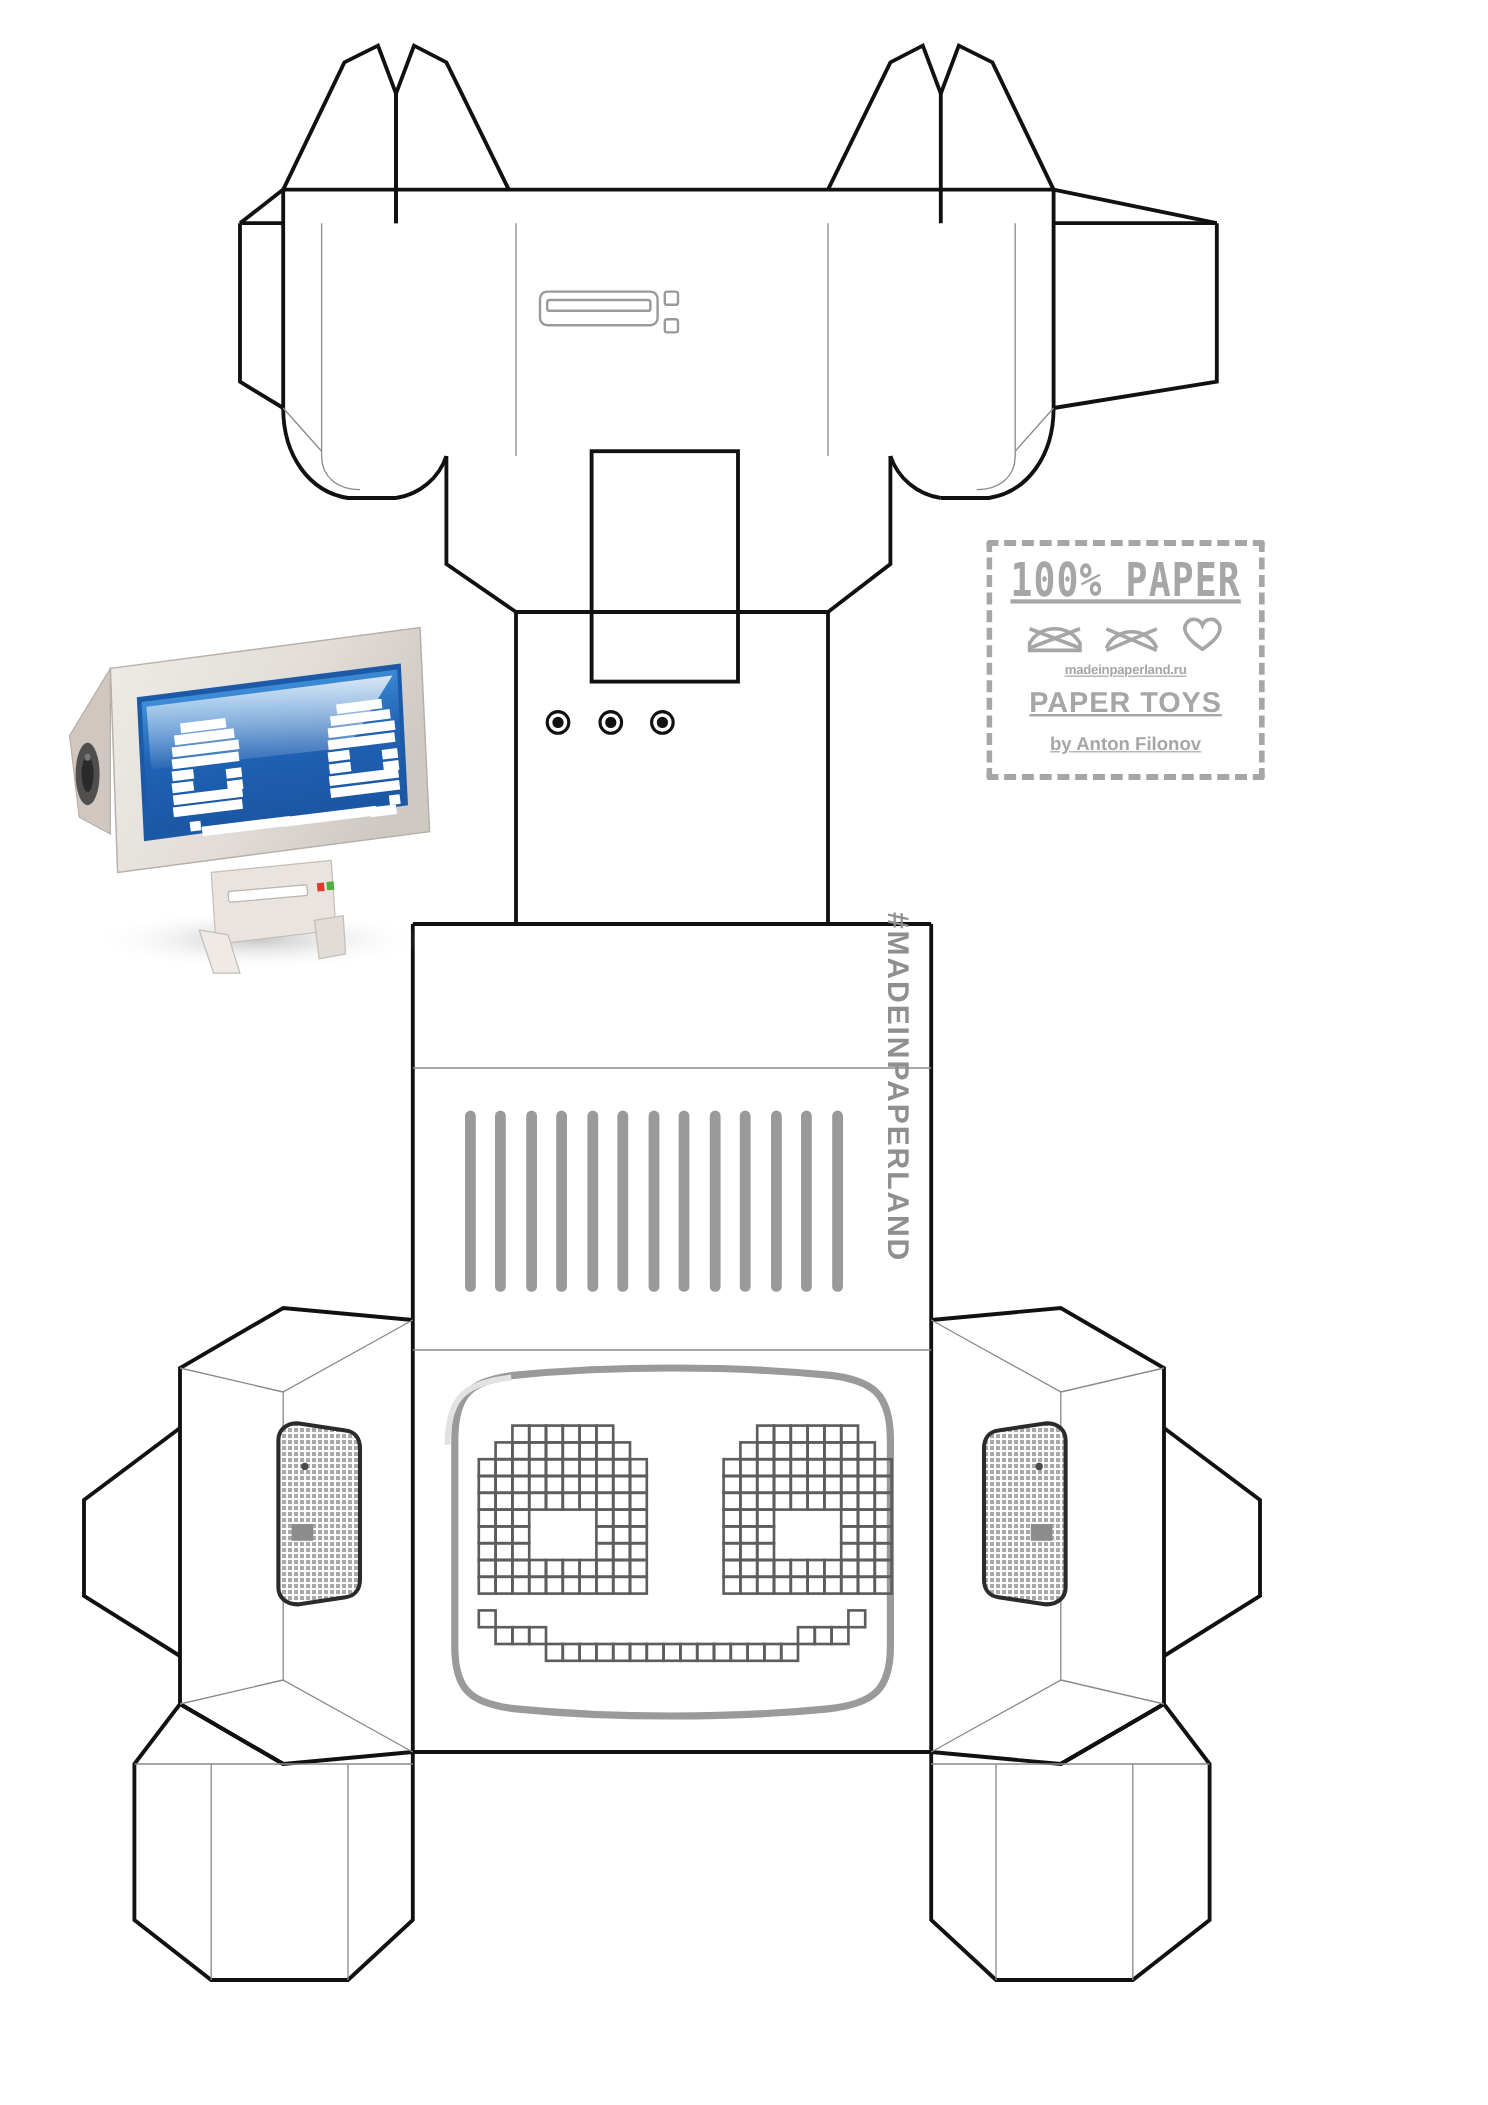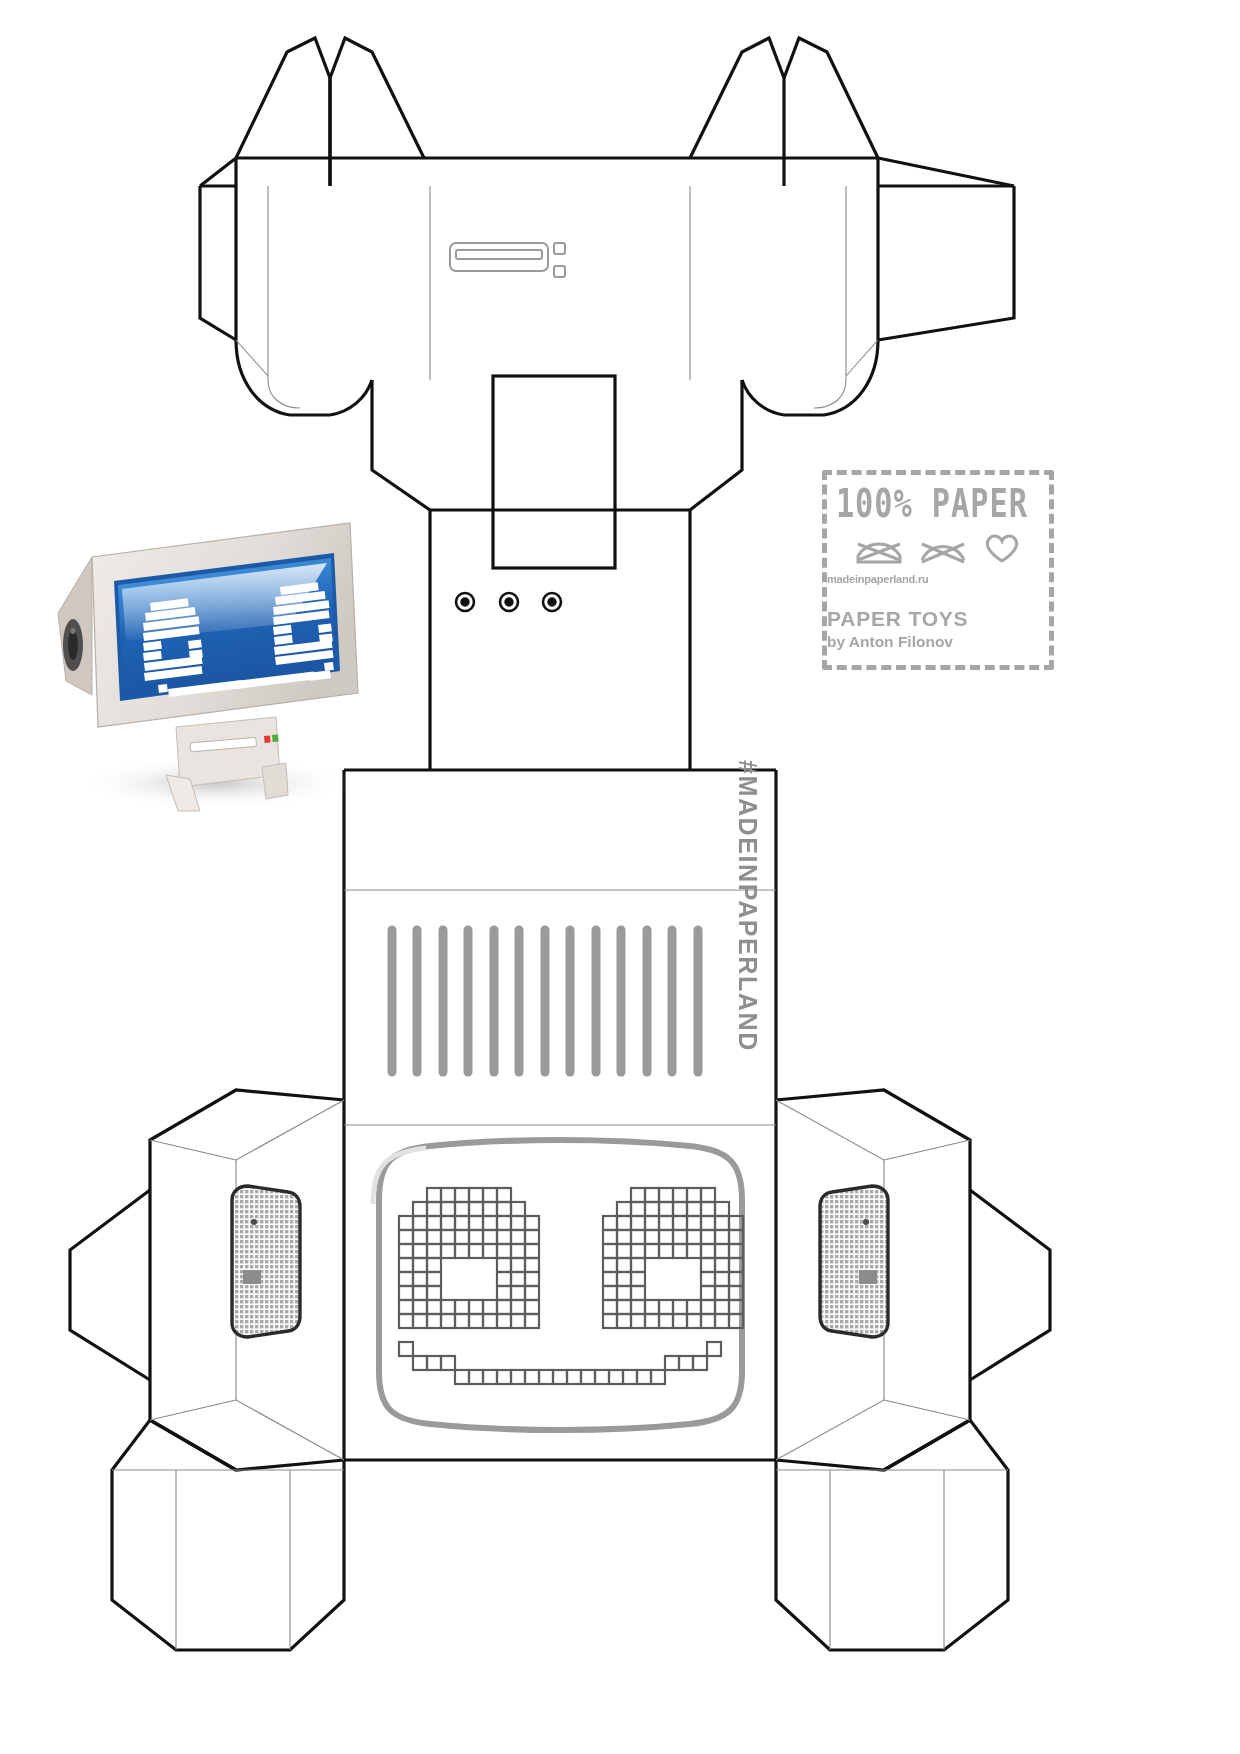--- a/index.html
+++ b/index.html
@@ -3,34 +3,34 @@
 <meta charset="utf-8">
 <style>
   html,body{margin:0;padding:0;background:#ffffff;}
   body{width:1240px;height:1754px;position:relative;overflow:hidden;
        font-family:"Liberation Sans", sans-serif;}
   #sheet{position:absolute;left:0;top:0;width:1240px;height:1754px;}
   svg.layer{position:absolute;left:0;top:0;width:1240px;height:1754px;}
 
   
   #stamp{
-    position:absolute;left:822px;top:470px;width:232px;height:200px;
+    position:absolute;left:822px;top:450px;width:232px;height:200px;
     border:5px dashed #a6a6a6;border-radius:3px;
-    box-sizing:border-box;color:#a6a6a6;
+    box-sizing:border-box;color:#a6a6a6;text-align:center;text-decoration:underline;
   }
   #stamp-title{
     font-size:33px;font-weight:bold;letter-spacing:1px;
     margin-top:12px;line-height:1;
     font-family:"DejaVu Sans Mono", monospace;
     transform:scaleY(1.18) scaleX(0.92);
   }
   #care-icons{display:flex;justify-content:center;align-items:center;gap:14px;margin-top:10px;}
   #stamp-url{font-size:11px;font-weight:bold;margin-top:7px;letter-spacing:-0.2px;}
-  #stamp-sub1{font-size:21px;font-weight:bold;margin-top:22px;letter-spacing:0.8px;}
-  #stamp-sub2{font-size:15.5px;font-weight:bold;margin-top:2px;}
+  #stamp-sub1{font-size:24px;font-weight:bold;margin-top:7px;letter-spacing:0.8px;}
+  #stamp-sub2{font-size:15.5px;font-weight:bold;margin-top:12px;}
 
   
   #hashtag{
     position:absolute;left:762px;top:760px;width:310px;height:40px;
     transform:rotate(90deg);transform-origin:left top;
     color:#8f8f8f;font-size:25px;font-weight:bold;letter-spacing:1.6px;
     white-space:nowrap;
   }
 
   

